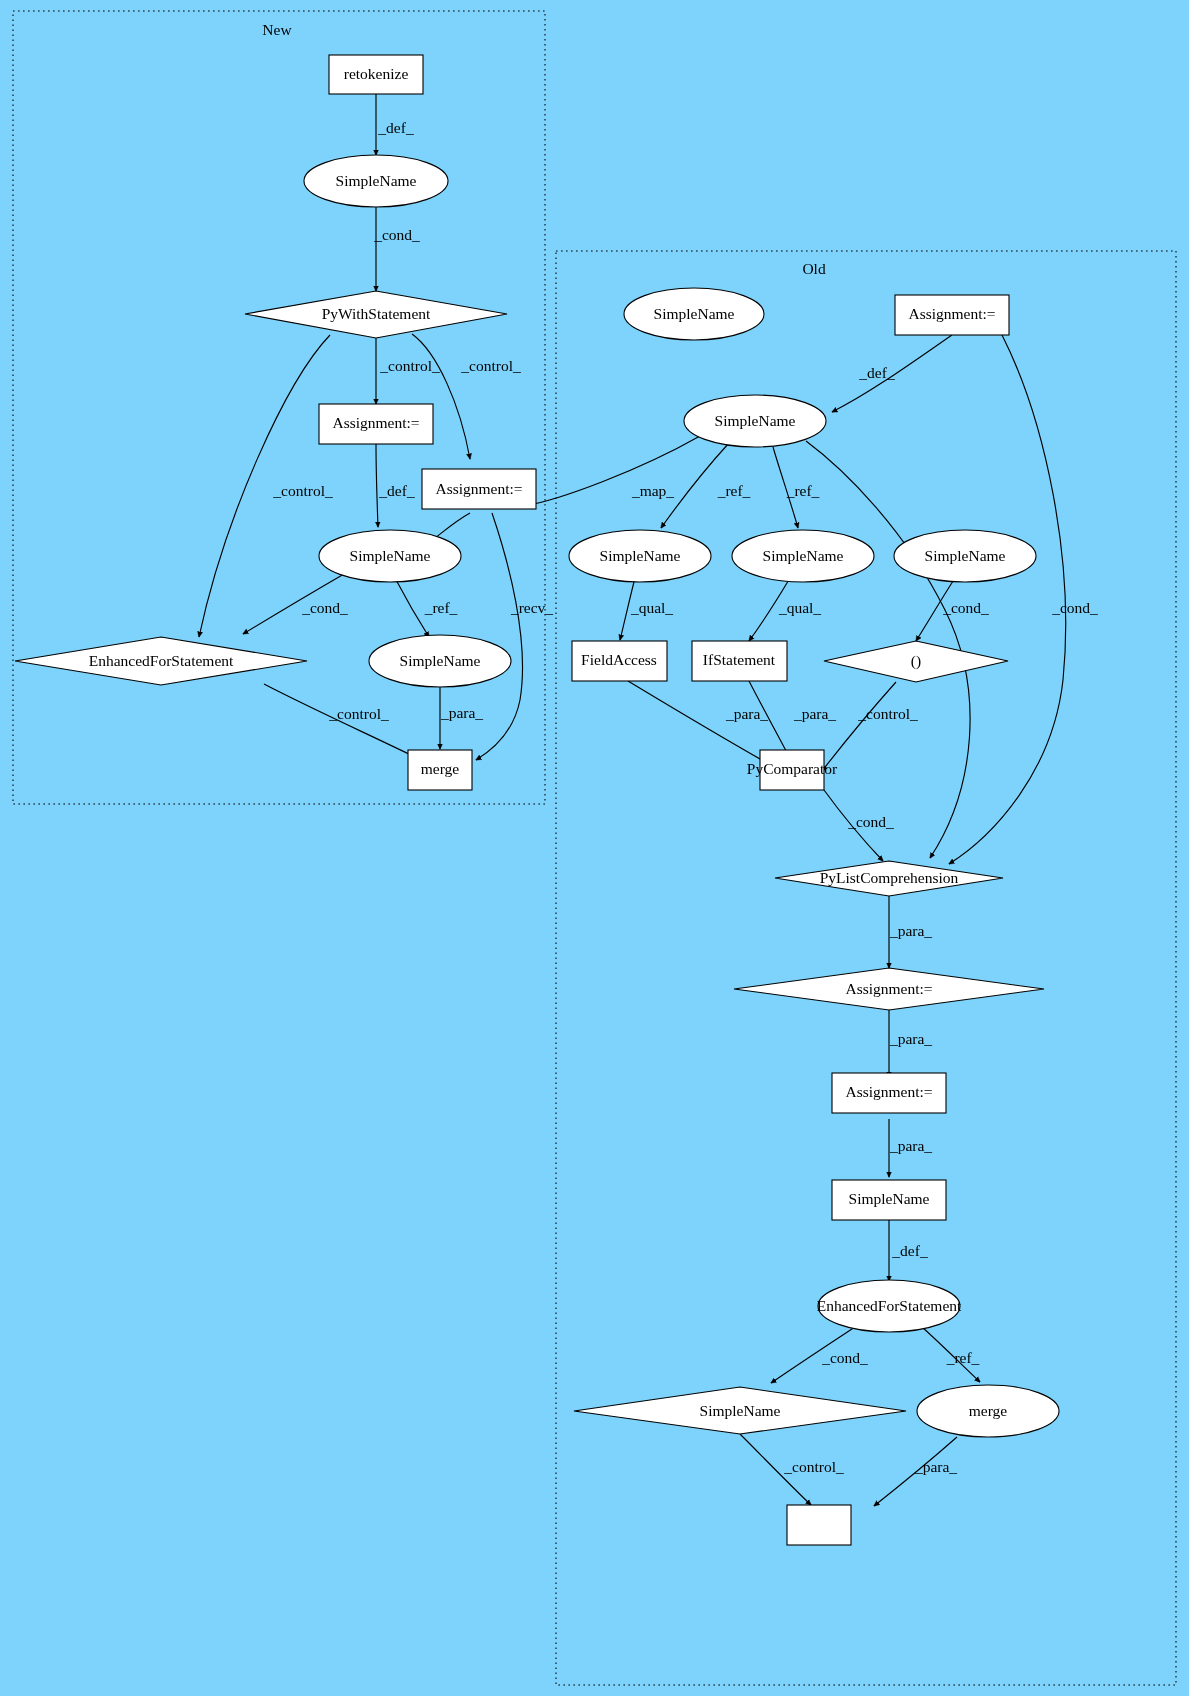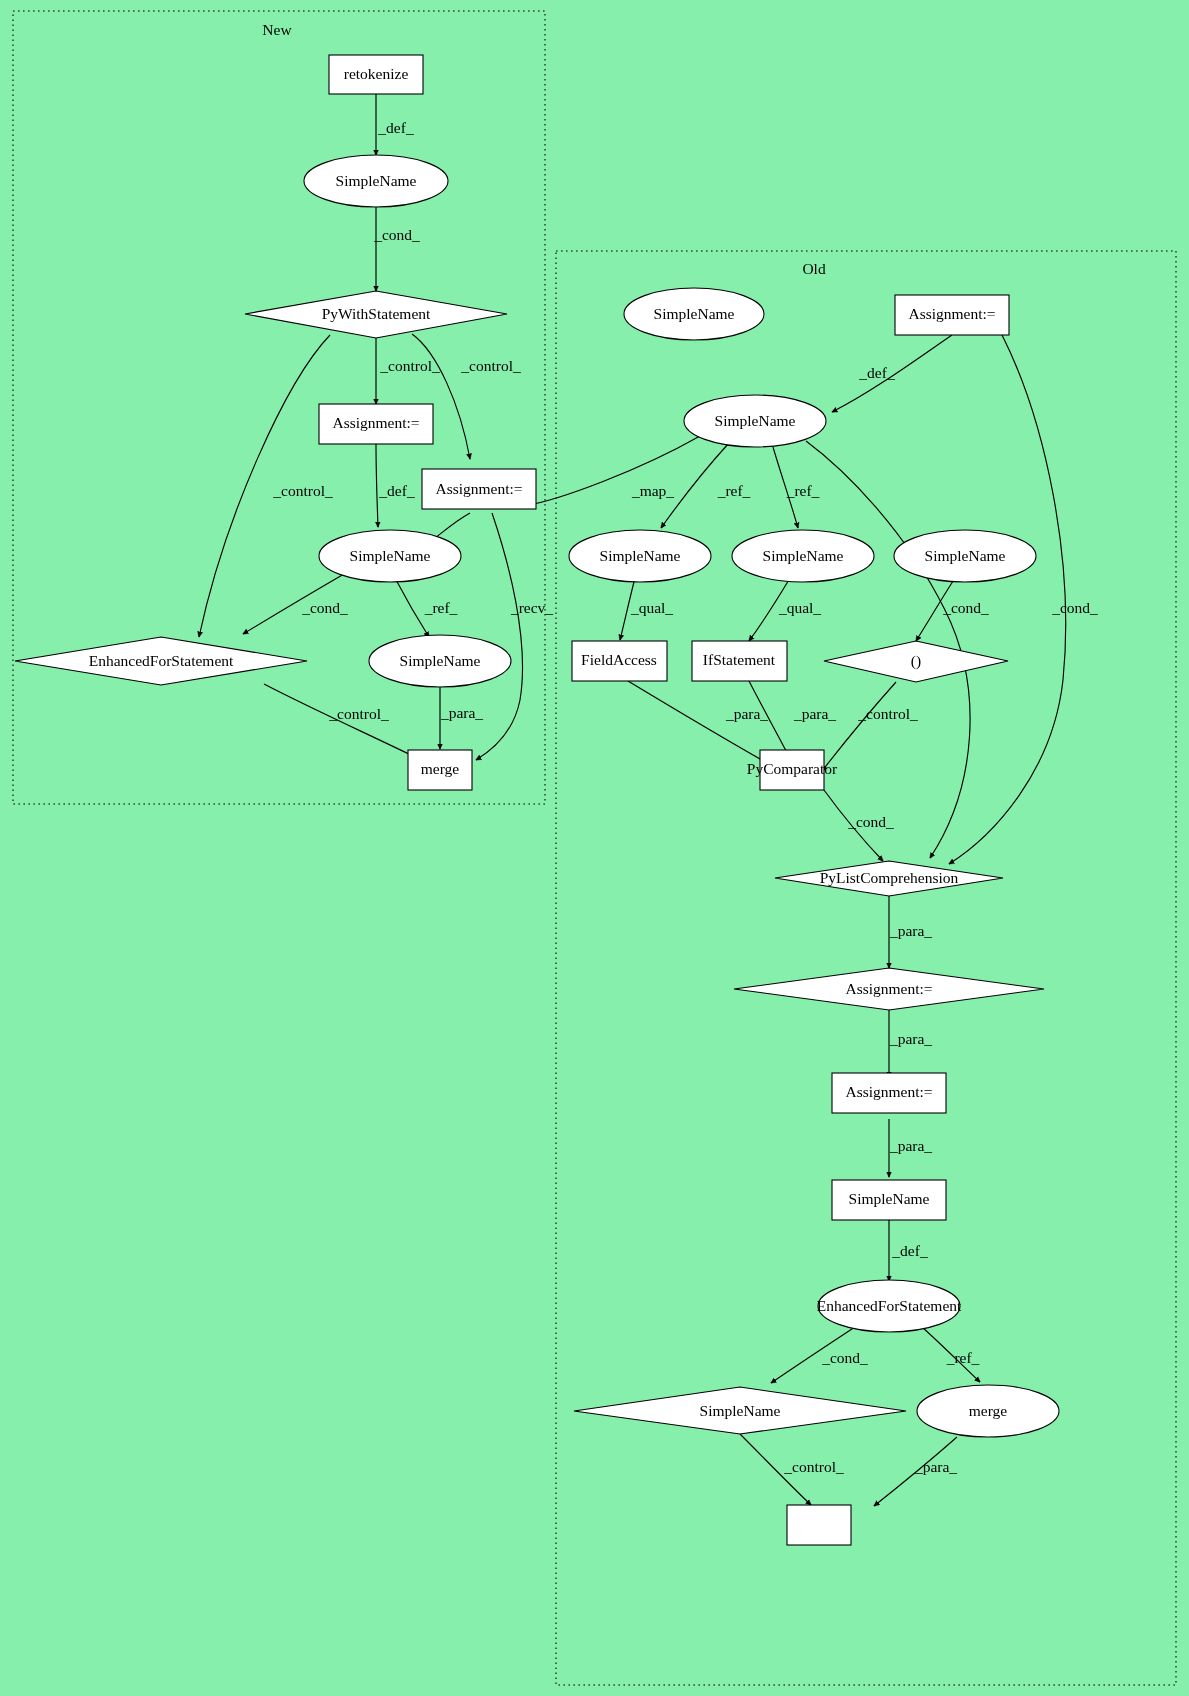--- a/index.html
+++ b/index.html
@@ -8,21 +8,21 @@
     padding: 0;
     background: #ffffff;
   }
   body {
     font-family: "Liberation Serif", "DejaVu Serif", serif;
   }
   #canvas {
     position: relative;
     width: 1189px;
     height: 1696px;
-    background: #86efac;
+    background: #7dd3fc;
     overflow: hidden;
   }
   svg#graph {
     position: absolute;
     top: 0; left: 0;
     width: 1189px;
     height: 1696px;
   }
   .node-shape {
     fill: #ffffff;

